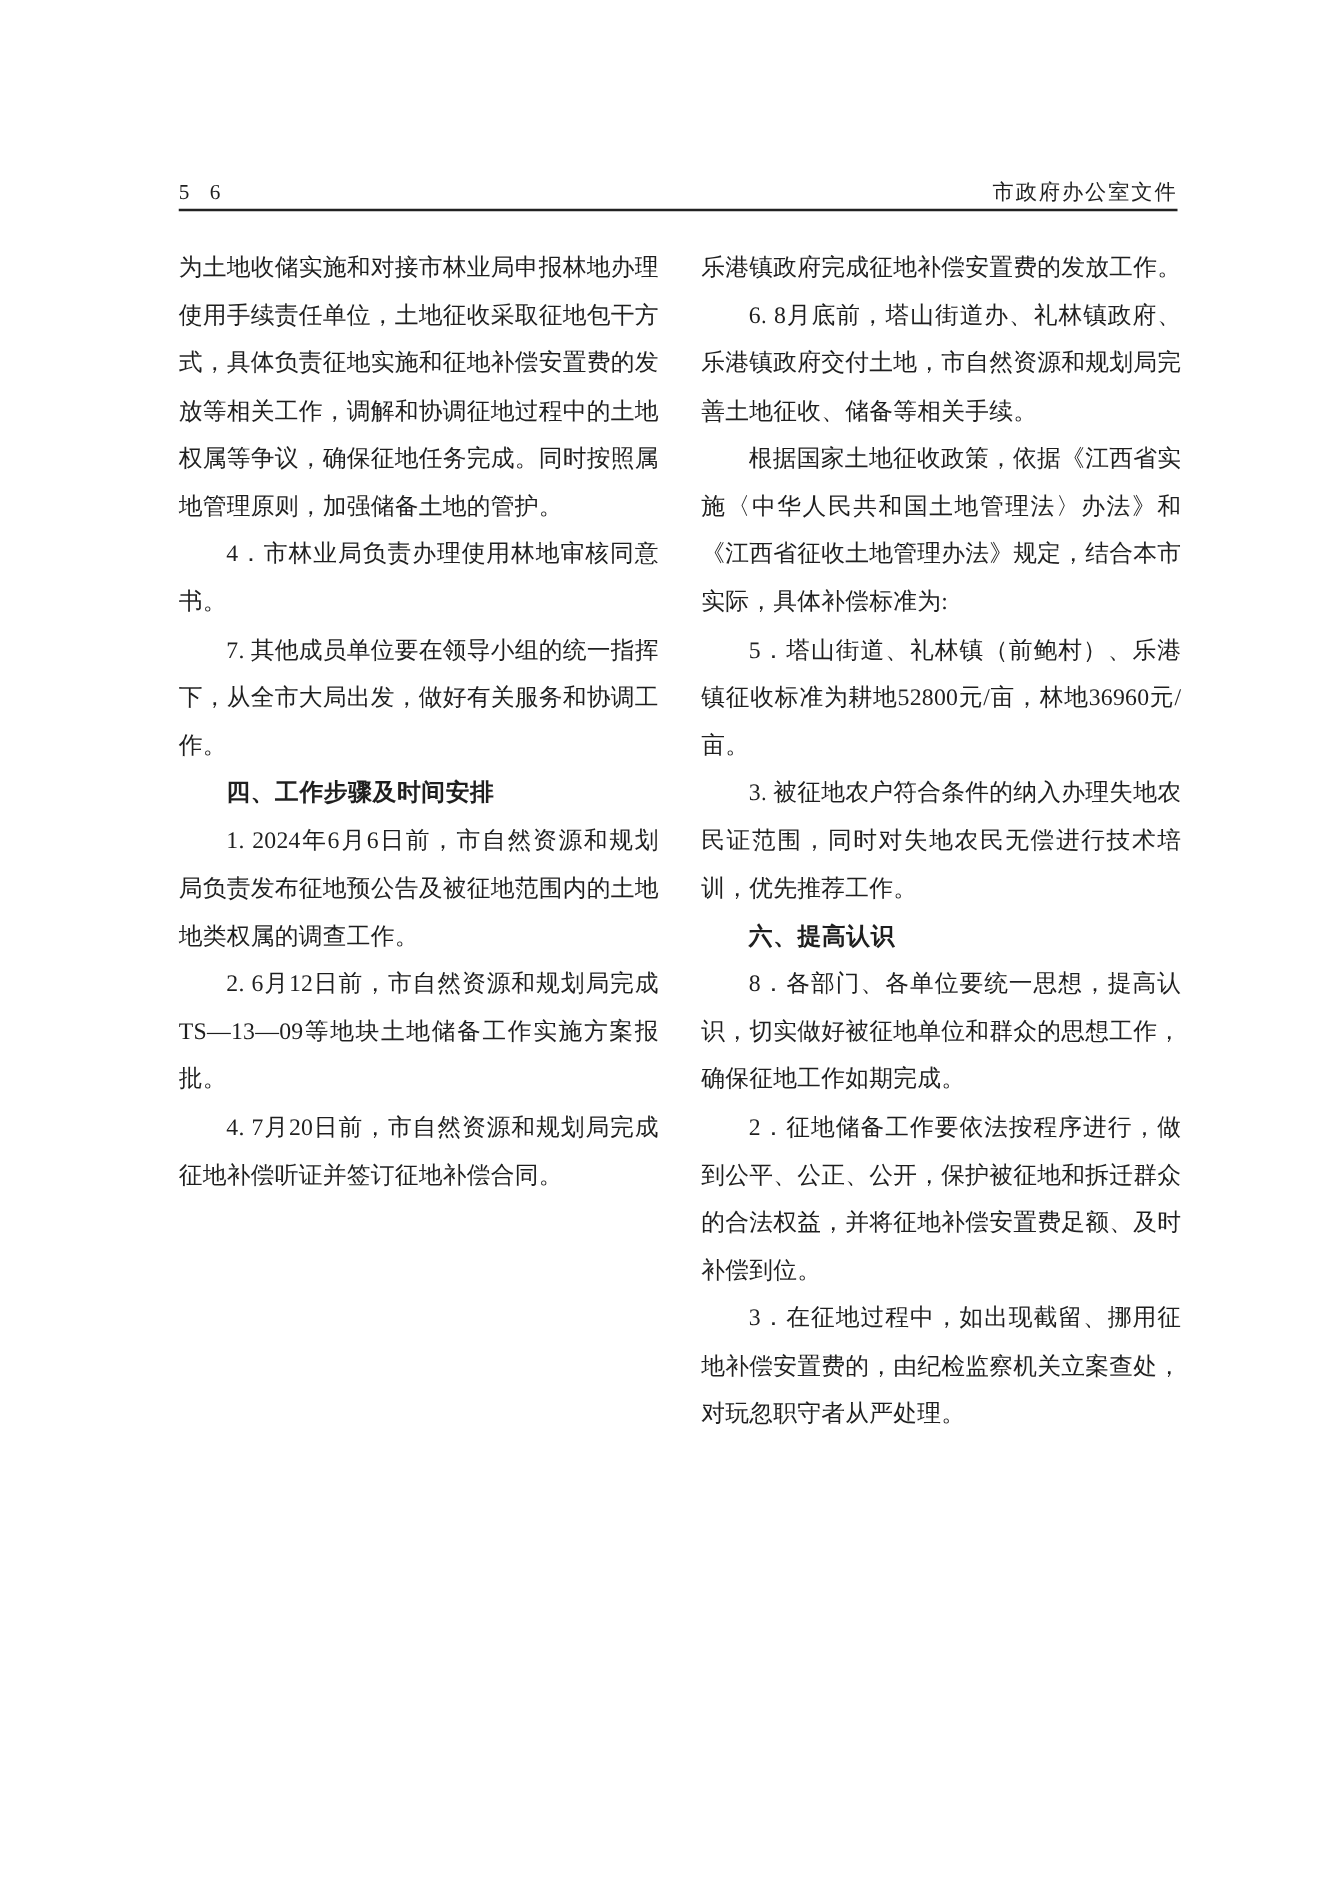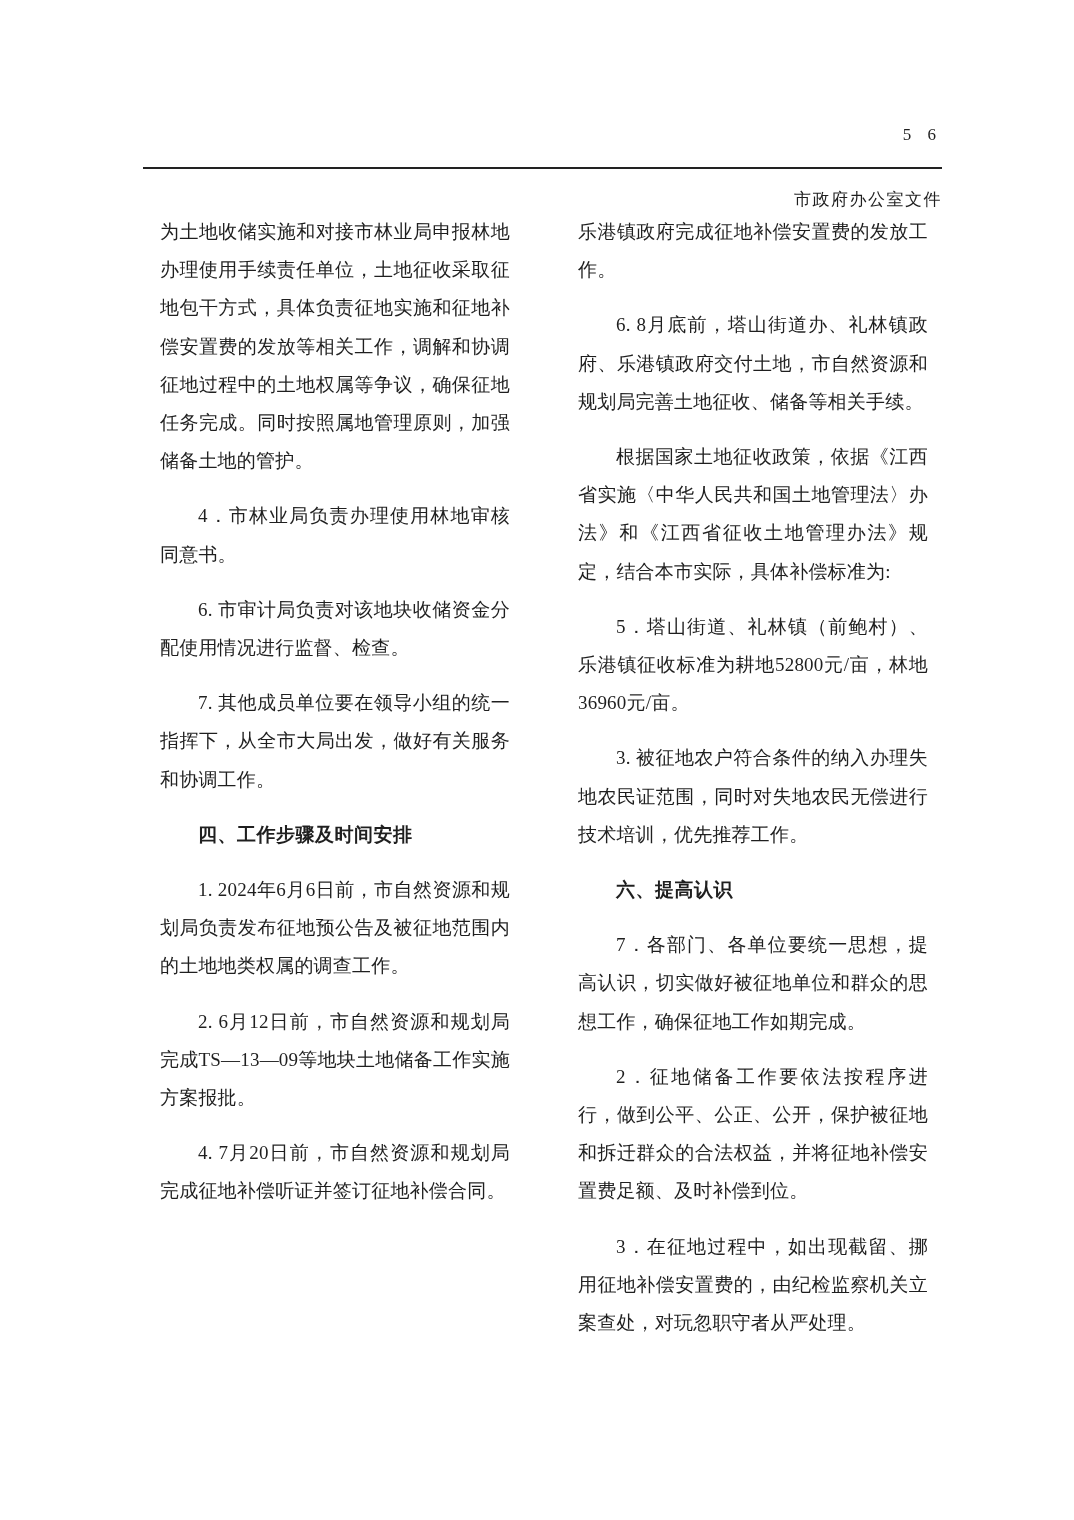--- a/index.html
+++ b/index.html
@@ -21,21 +21,20 @@
     left: 143px;
     top: 126px;
     width: 799px;
     height: 36px;
     border-bottom: 2px solid #222222;
     display: flex;
     justify-content: space-between;
     align-items: flex-end;
     padding-bottom: 5px;
     box-sizing: content-box;
-    flex-direction: column;
   }
   .pagenum {
     font-size: 17px;
     letter-spacing: 6px;
     line-height: 1;
   }
   .headtitle {
     font-size: 17px;
     letter-spacing: 1.5px;
     line-height: 1;
@@ -46,21 +45,21 @@
     left: 143px;
     top: 196px;
     width: 802px;
     display: flex;
     justify-content: space-between;
   }
   .col {
     width: 384px;
   }
   .col p {
-    margin: 17px;
+    margin: 0;
     font-size: 19px;
     line-height: 38.2px;
     text-align: justify;
     text-justify: inter-ideograph;
     color: #1f1f1f;
     letter-spacing: 0.2px;
   }
   .col p.indent {
     text-indent: 2em;
   }
@@ -75,32 +74,31 @@
 
 <div class="page">
   <div class="header">
     <span class="pagenum">5 6</span>
     <span class="headtitle">市政府办公室文件</span>
   </div>
   <div class="columns">
     <div class="col" id="col-left">
         <p class="para">为土地收储实施和对接市林业局申报林地办理使用手续责任单位，土地征收采取征地包干方式，具体负责征地实施和征地补偿安置费的发放等相关工作，调解和协调征地过程中的土地权属等争议，确保征地任务完成。同时按照属地管理原则，加强储备土地的管护。</p>
         <p class="para indent">4．市林业局负责办理使用林地审核同意书。</p>
-        <p class="para indent">6. 市审计局负责对该地块收储资金分配使用情况进行监督、检查。</p>
         <p class="para indent">7. 其他成员单位要在领导小组的统一指挥下，从全市大局出发，做好有关服务和协调工作。</p>
         <p class="heading indent">四、工作步骤及时间安排</p>
         <p class="para indent">1. 2024年6月6日前，市自然资源和规划局负责发布征地预公告及被征地范围内的土地地类权属的调查工作。</p>
         <p class="para indent">2. 6月12日前，市自然资源和规划局完成TS—13—09等地块土地储备工作实施方案报批。</p>
         <p class="para indent">4. 7月20日前，市自然资源和规划局完成征地补偿听证并签订征地补偿合同。</p>
       </div>
     <div class="col" id="col-right">
         <p class="para">乐港镇政府完成征地补偿安置费的发放工作。</p>
         <p class="para indent">6. 8月底前，塔山街道办、礼林镇政府、乐港镇政府交付土地，市自然资源和规划局完善土地征收、储备等相关手续。</p>
         <p class="para indent">根据国家土地征收政策，依据《江西省实施〈中华人民共和国土地管理法〉办法》和《江西省征收土地管理办法》规定，结合本市实际，具体补偿标准为:</p>
         <p class="para indent">5．塔山街道、礼林镇（前鲍村）、乐港镇征收标准为耕地52800元/亩，林地36960元/亩。</p>
         <p class="para indent">3. 被征地农户符合条件的纳入办理失地农民证范围，同时对失地农民无偿进行技术培训，优先推荐工作。</p>
         <p class="heading indent">六、提高认识</p>
-        <p class="para indent">7．各部门、各单位要统一思想，提高认识，切实做好被征地单位和群众的思想工作，确保征地工作如期完成。</p>
+        <p class="para indent">8．各部门、各单位要统一思想，提高认识，切实做好被征地单位和群众的思想工作，确保征地工作如期完成。</p>
         <p class="para indent">2．征地储备工作要依法按程序进行，做到公平、公正、公开，保护被征地和拆迁群众的合法权益，并将征地补偿安置费足额、及时补偿到位。</p>
         <p class="para indent">3．在征地过程中，如出现截留、挪用征地补偿安置费的，由纪检监察机关立案查处，对玩忽职守者从严处理。</p>
       </div>
   </div>
 </div>
 
 </body></html>

